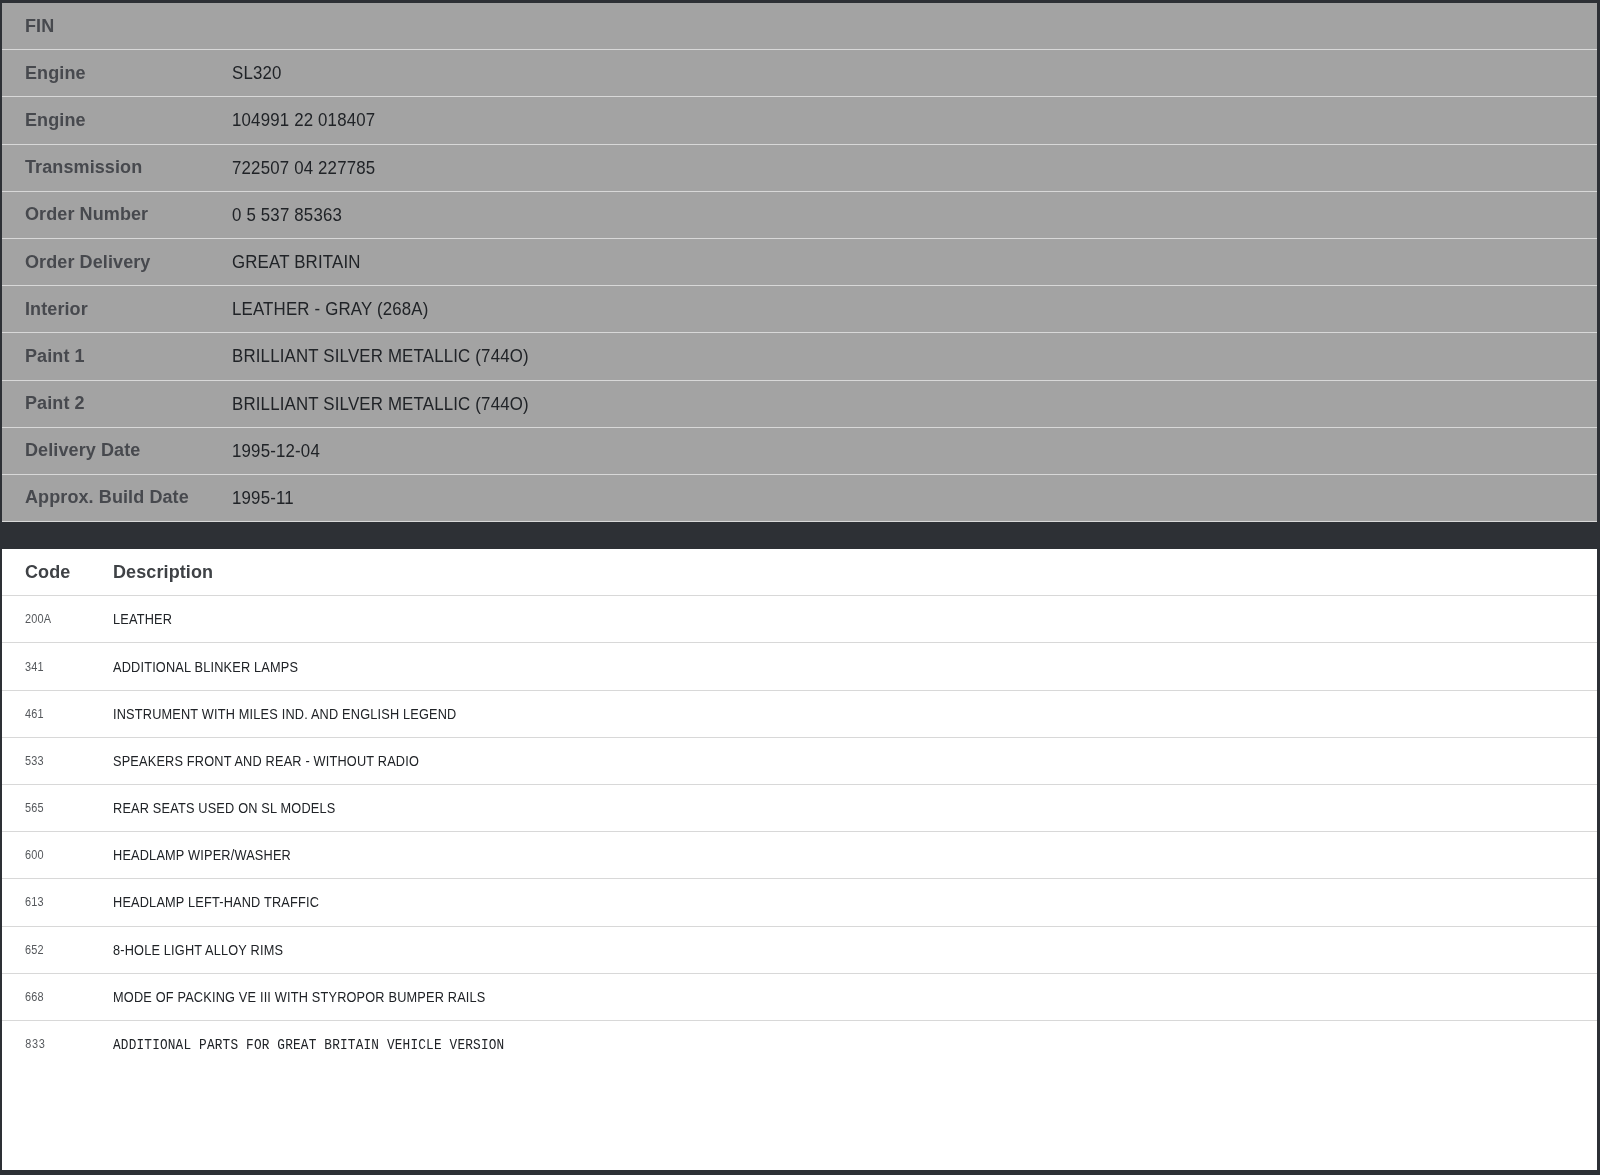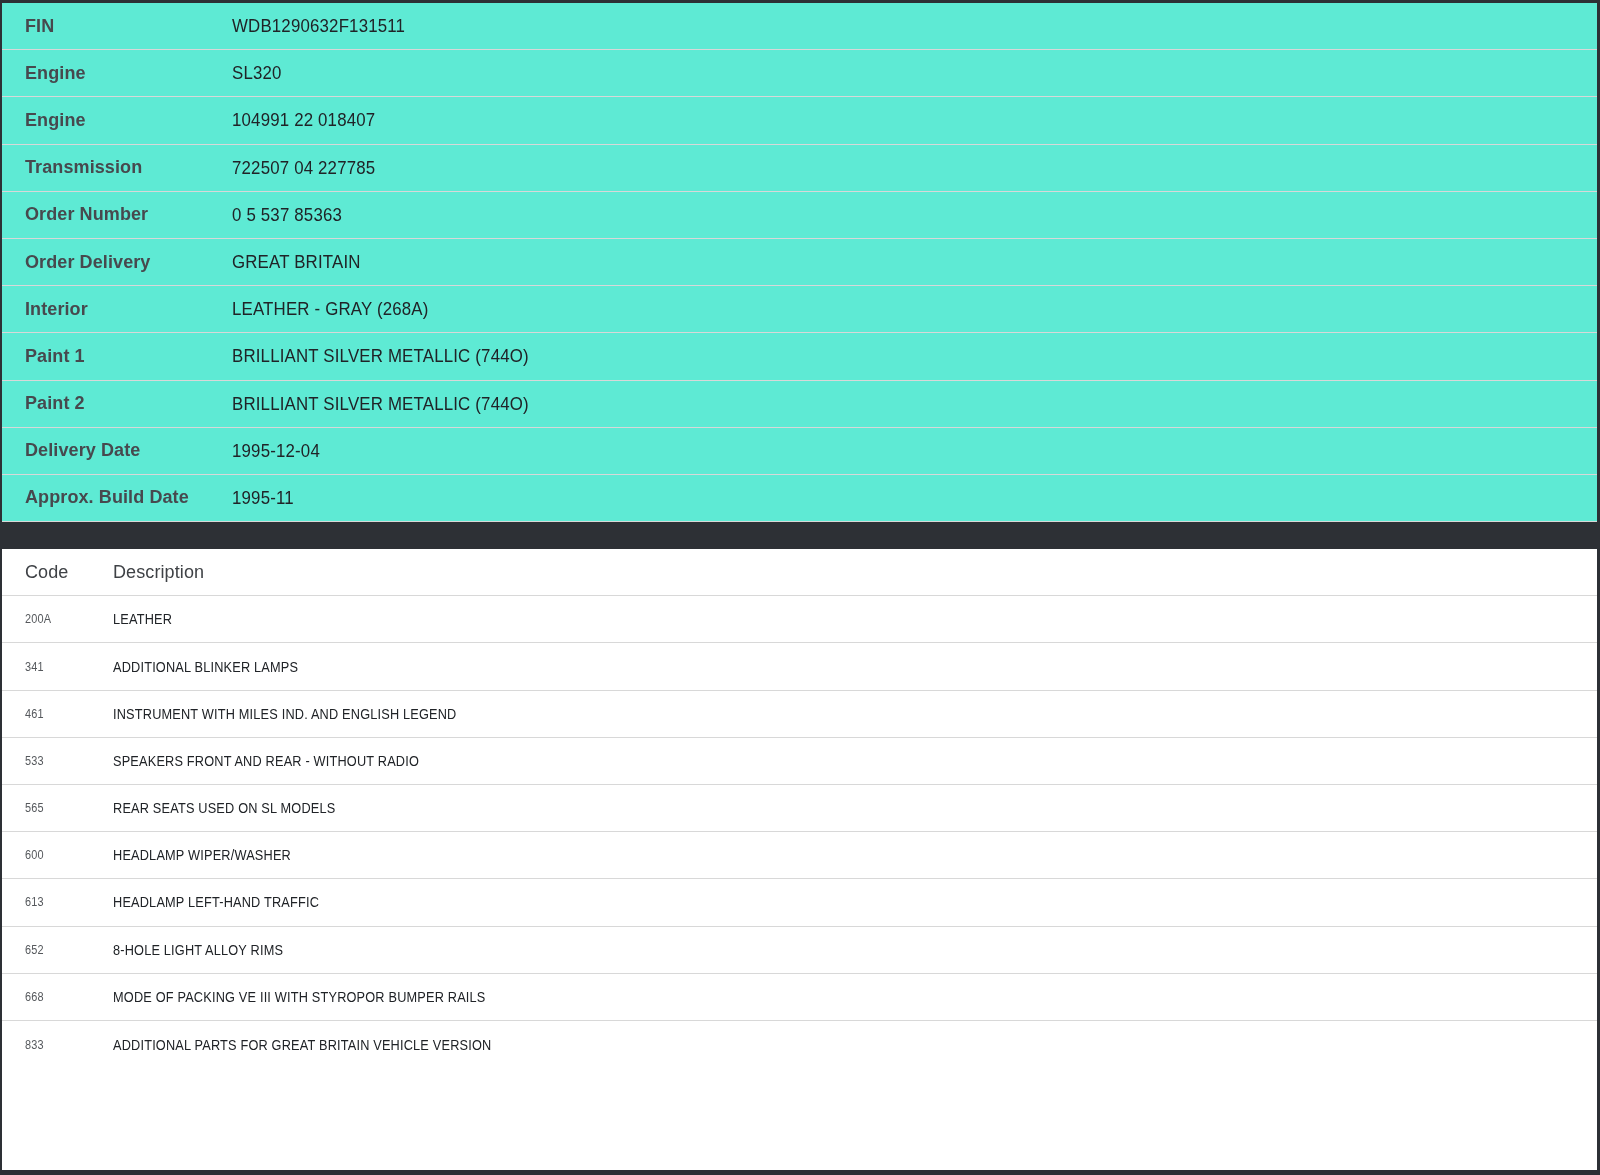--- a/index.html
+++ b/index.html
@@ -18,54 +18,53 @@
     width:1600px;height:1175px;overflow:hidden;
     background:var(--c-bg);
     border:3px solid var(--c-dark);
     border-left-width:2px;border-bottom-width:5px;
   }
   
   .info-table{width:100%;}
   .info-row{
     display:grid;grid-template-columns:207px 1fr;align-items:center;
     height:47.2px;padding-left:23px;border-bottom:1px solid var(--c-line);
-    background:#5eead4;
+    background:#a3a3a3;
   }
   .info-label{
     font-size:18px;font-weight:600;color:var(--c-label);
     letter-spacing:0.1px;
   }
   .info-value{font-size:18.5px;color:var(--c-value);}
   .cond{display:inline-block;transform:scaleX(0.91);transform-origin:0 50%;letter-spacing:0.2px;}
   
   .divider-band{width:100%;height:27px;background:var(--c-dark);}
   
   .options-table{width:100%;}
   .opt-row{
     display:grid;grid-template-columns:88px 1fr;align-items:center;
     height:47.2px;padding-left:23px;border-bottom:1px solid var(--c-line);
     background:#fff;
   }
-  .opt-row:last-child{border-bottom:none;}
+  .opt-row:last-child{border-bottom:none;font-family:Liberation Mono, monospace;}
   .opt-row.header .opt-code,
   .opt-row.header .opt-desc{
-    font-size:18px;font-weight:400;color:var(--c-header);transform:none;letter-spacing:0.1px;
+    font-size:18px;font-weight:700;color:var(--c-header);transform:none;letter-spacing:0.1px;
   }
   .opt-code{font-size:12px;color:var(--c-code);}
   .opt-desc{font-size:14px;color:var(--c-value);}
 </style>
 </head>
 <body>
 
 <div class="page">
 
   <section class="info-table">
     <div class="info-row">
       <div class="info-label">FIN</div>
-      <div class="info-value"><span class="cond">WDB1290632F131511</span></div>
     </div>
     <div class="info-row">
       <div class="info-label">Engine</div>
       <div class="info-value"><span class="cond">SL320</span></div>
     </div>
     <div class="info-row">
       <div class="info-label">Engine</div>
       <div class="info-value"><span class="cond">104991 22 018407</span></div>
     </div>
     <div class="info-row">

